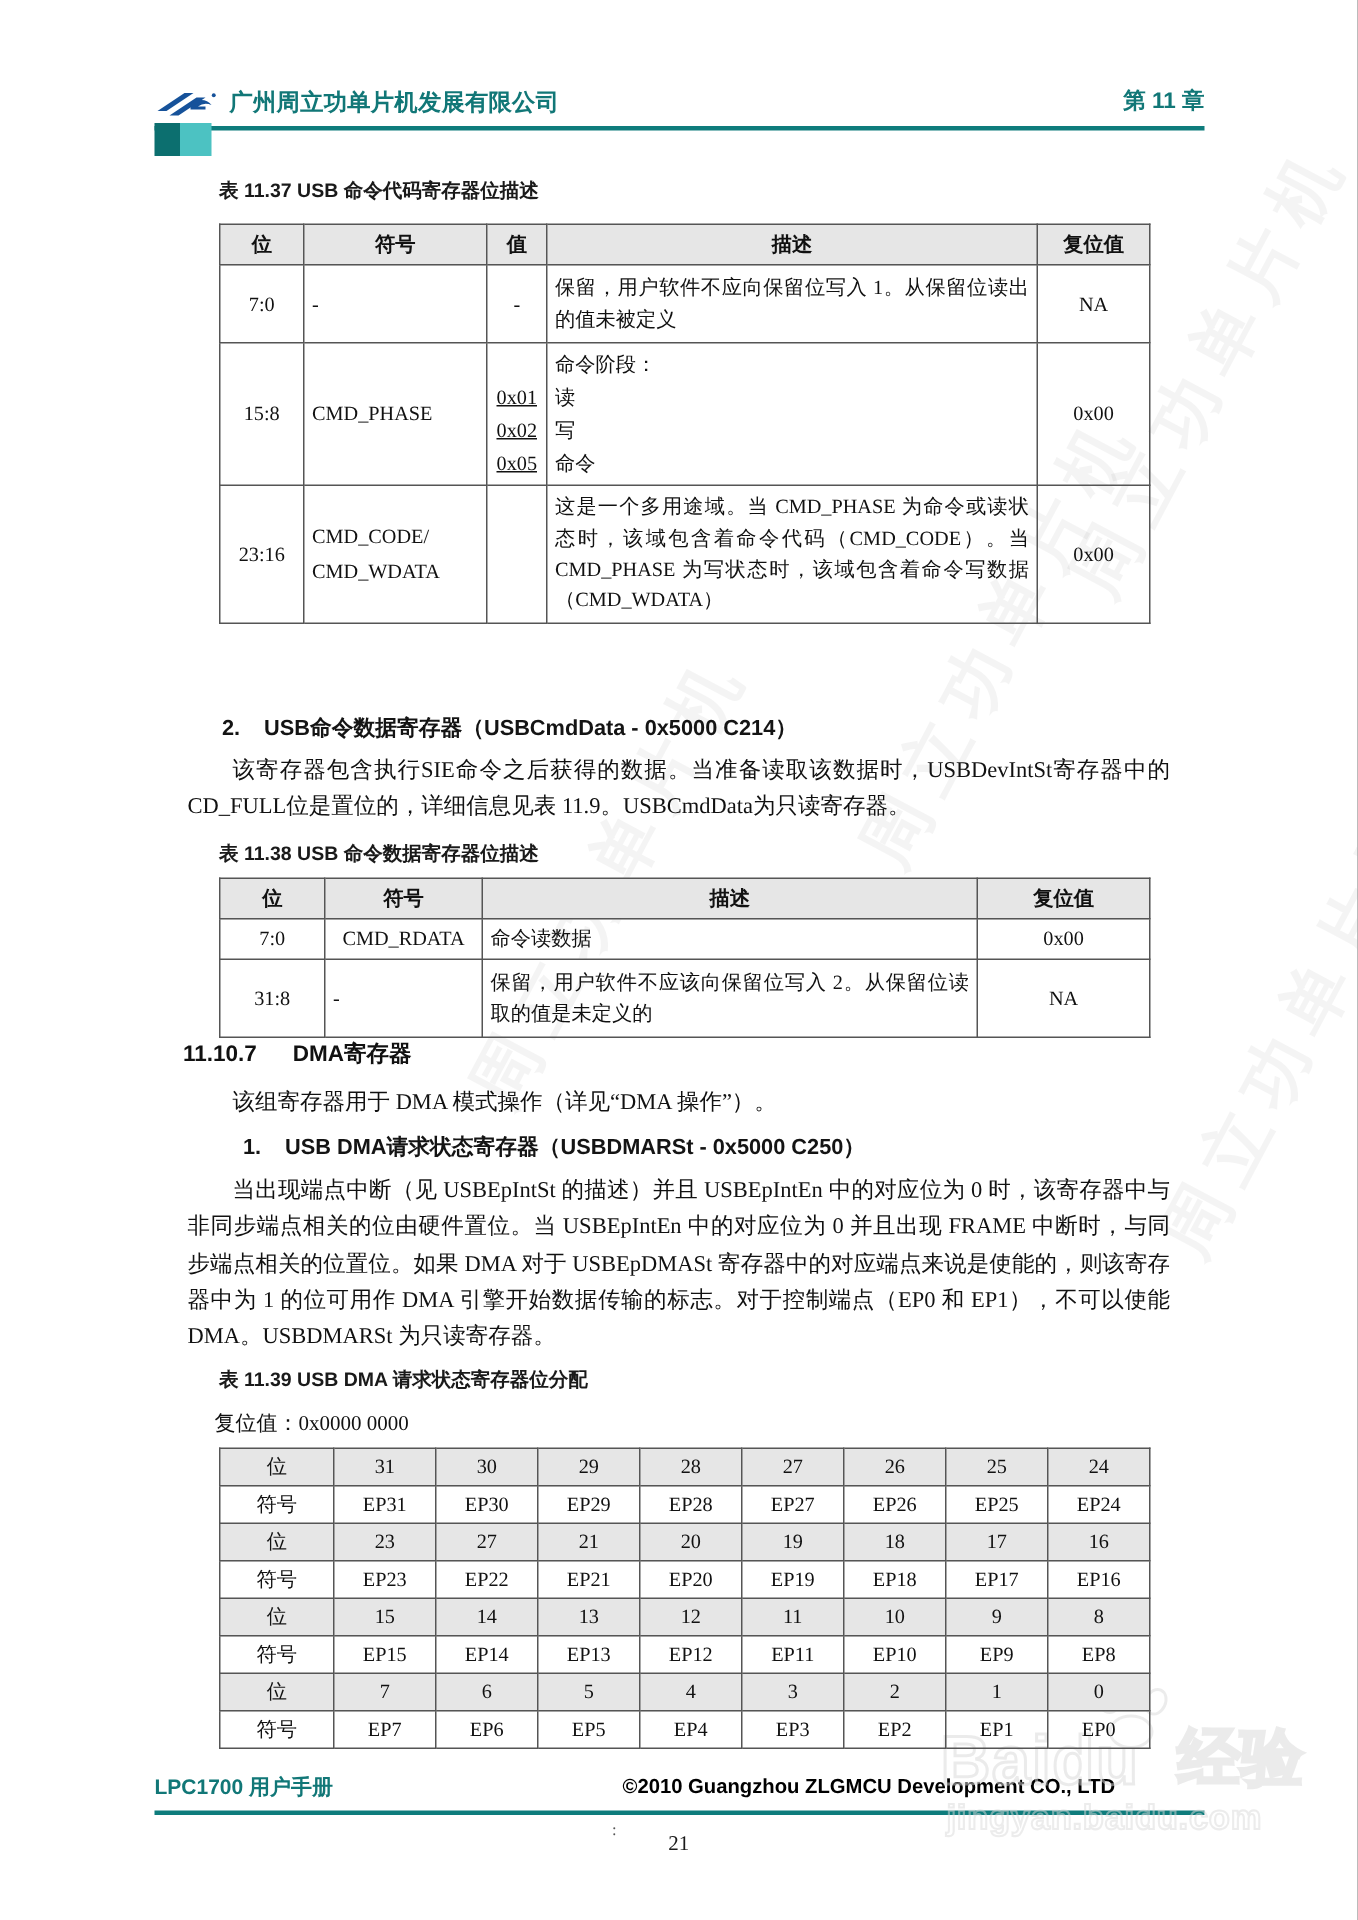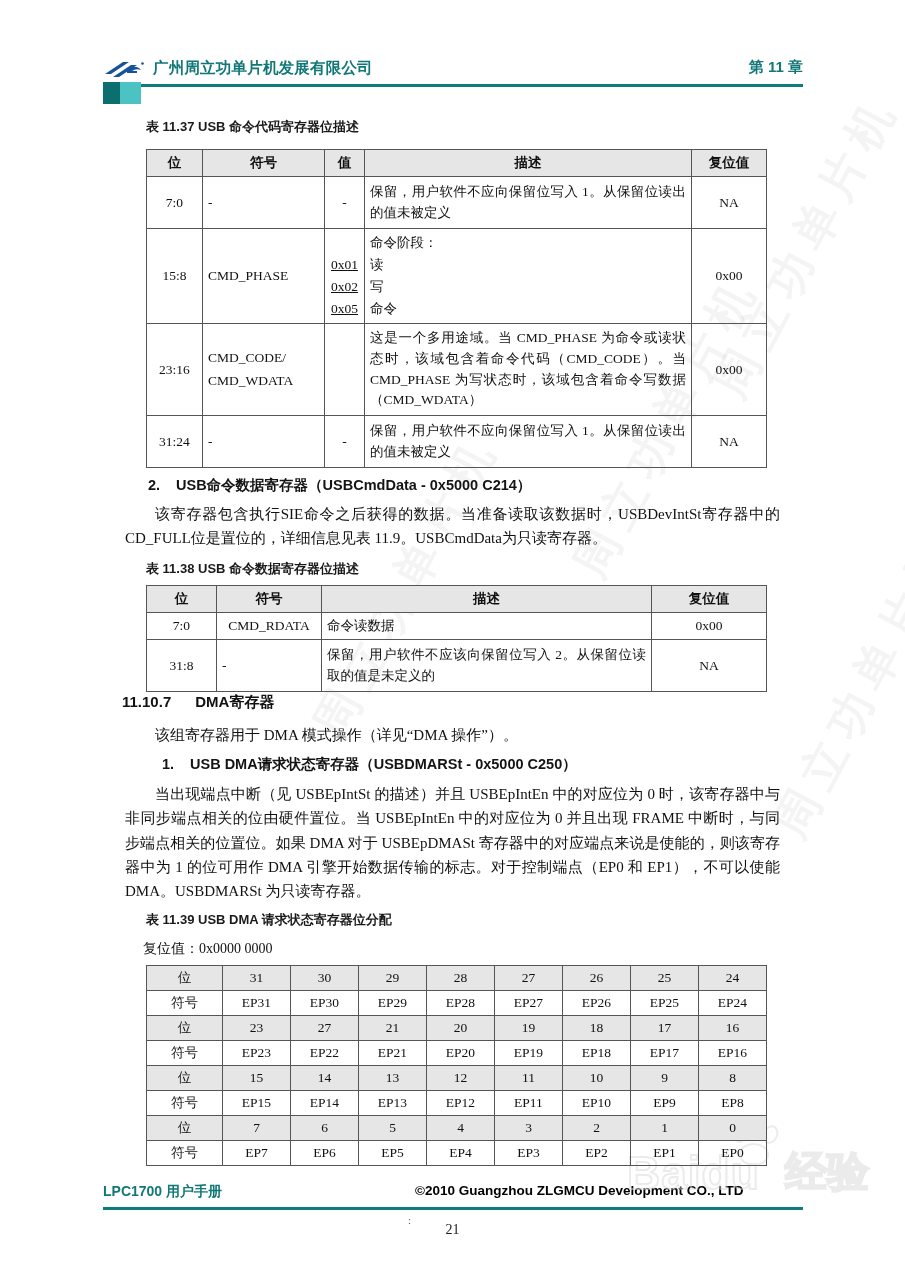--- a/index.html
+++ b/index.html
@@ -350,27 +350,20 @@
           <tr style="height:92px;">
             <td class="c-center">23:16</td>
             <td class="c-left" style="line-height:1.7;">
               <div>CMD_CODE/</div>
               <div>CMD_WDATA</div>
             </td>
             <td class="c-center"></td>
             <td class="desc">这是一个多用途域。当 CMD_PHASE 为命令或读状态时，该域包含着命令代码（CMD_CODE）。当 CMD_PHASE 为写状态时，该域包含着命令写数据（CMD_WDATA）</td>
             <td class="c-center">0x00</td>
           </tr>
-          <tr style="height:52px;">
-            <td class="c-center">31:24</td>
-            <td class="c-left">-</td>
-            <td class="c-center">-</td>
-            <td class="desc">保留，用户软件不应向保留位写入 1。从保留位读出的值未被定义</td>
-            <td class="c-center">NA</td>
-          </tr>
         </tbody>
       </table>
     </div>
 
     <div class="num-head" style="position:absolute;left:148px;top:476px;">
       <span class="n">2.</span><span>USB命令数据寄存器（USBCmdData - 0x5000 C214）</span>
     </div>
     <div class="body-p" style="position:absolute;left:125px;top:502px;width:655px;">该寄存器包含执行SIE命令之后获得的数据。当准备读取该数据时，USBDevIntSt寄存器中的CD_FULL位是置位的，详细信息见表 11.9。USBCmdData为只读寄存器。</div>
 
     <div class="tbl-caption" style="position:absolute;left:146px;top:560px;width:620px;">表 11.38    USB 命令数据寄存器位描述</div>
@@ -544,15 +537,16 @@
 
   <div class="wm-baidu">
     <div class="bd-word">Baidu</div>
     <div class="bd-paw">
       <i class="p1"></i>
         <i class="p2"></i>
         <i class="p3"></i>
         <i class="p4"></i>
     </div>
     <div class="bd-cn">经验</div>
+    <div class="bd-url">jingyan.baidu.com</div>
   </div>
 
 </div>
 
 </body></html>

